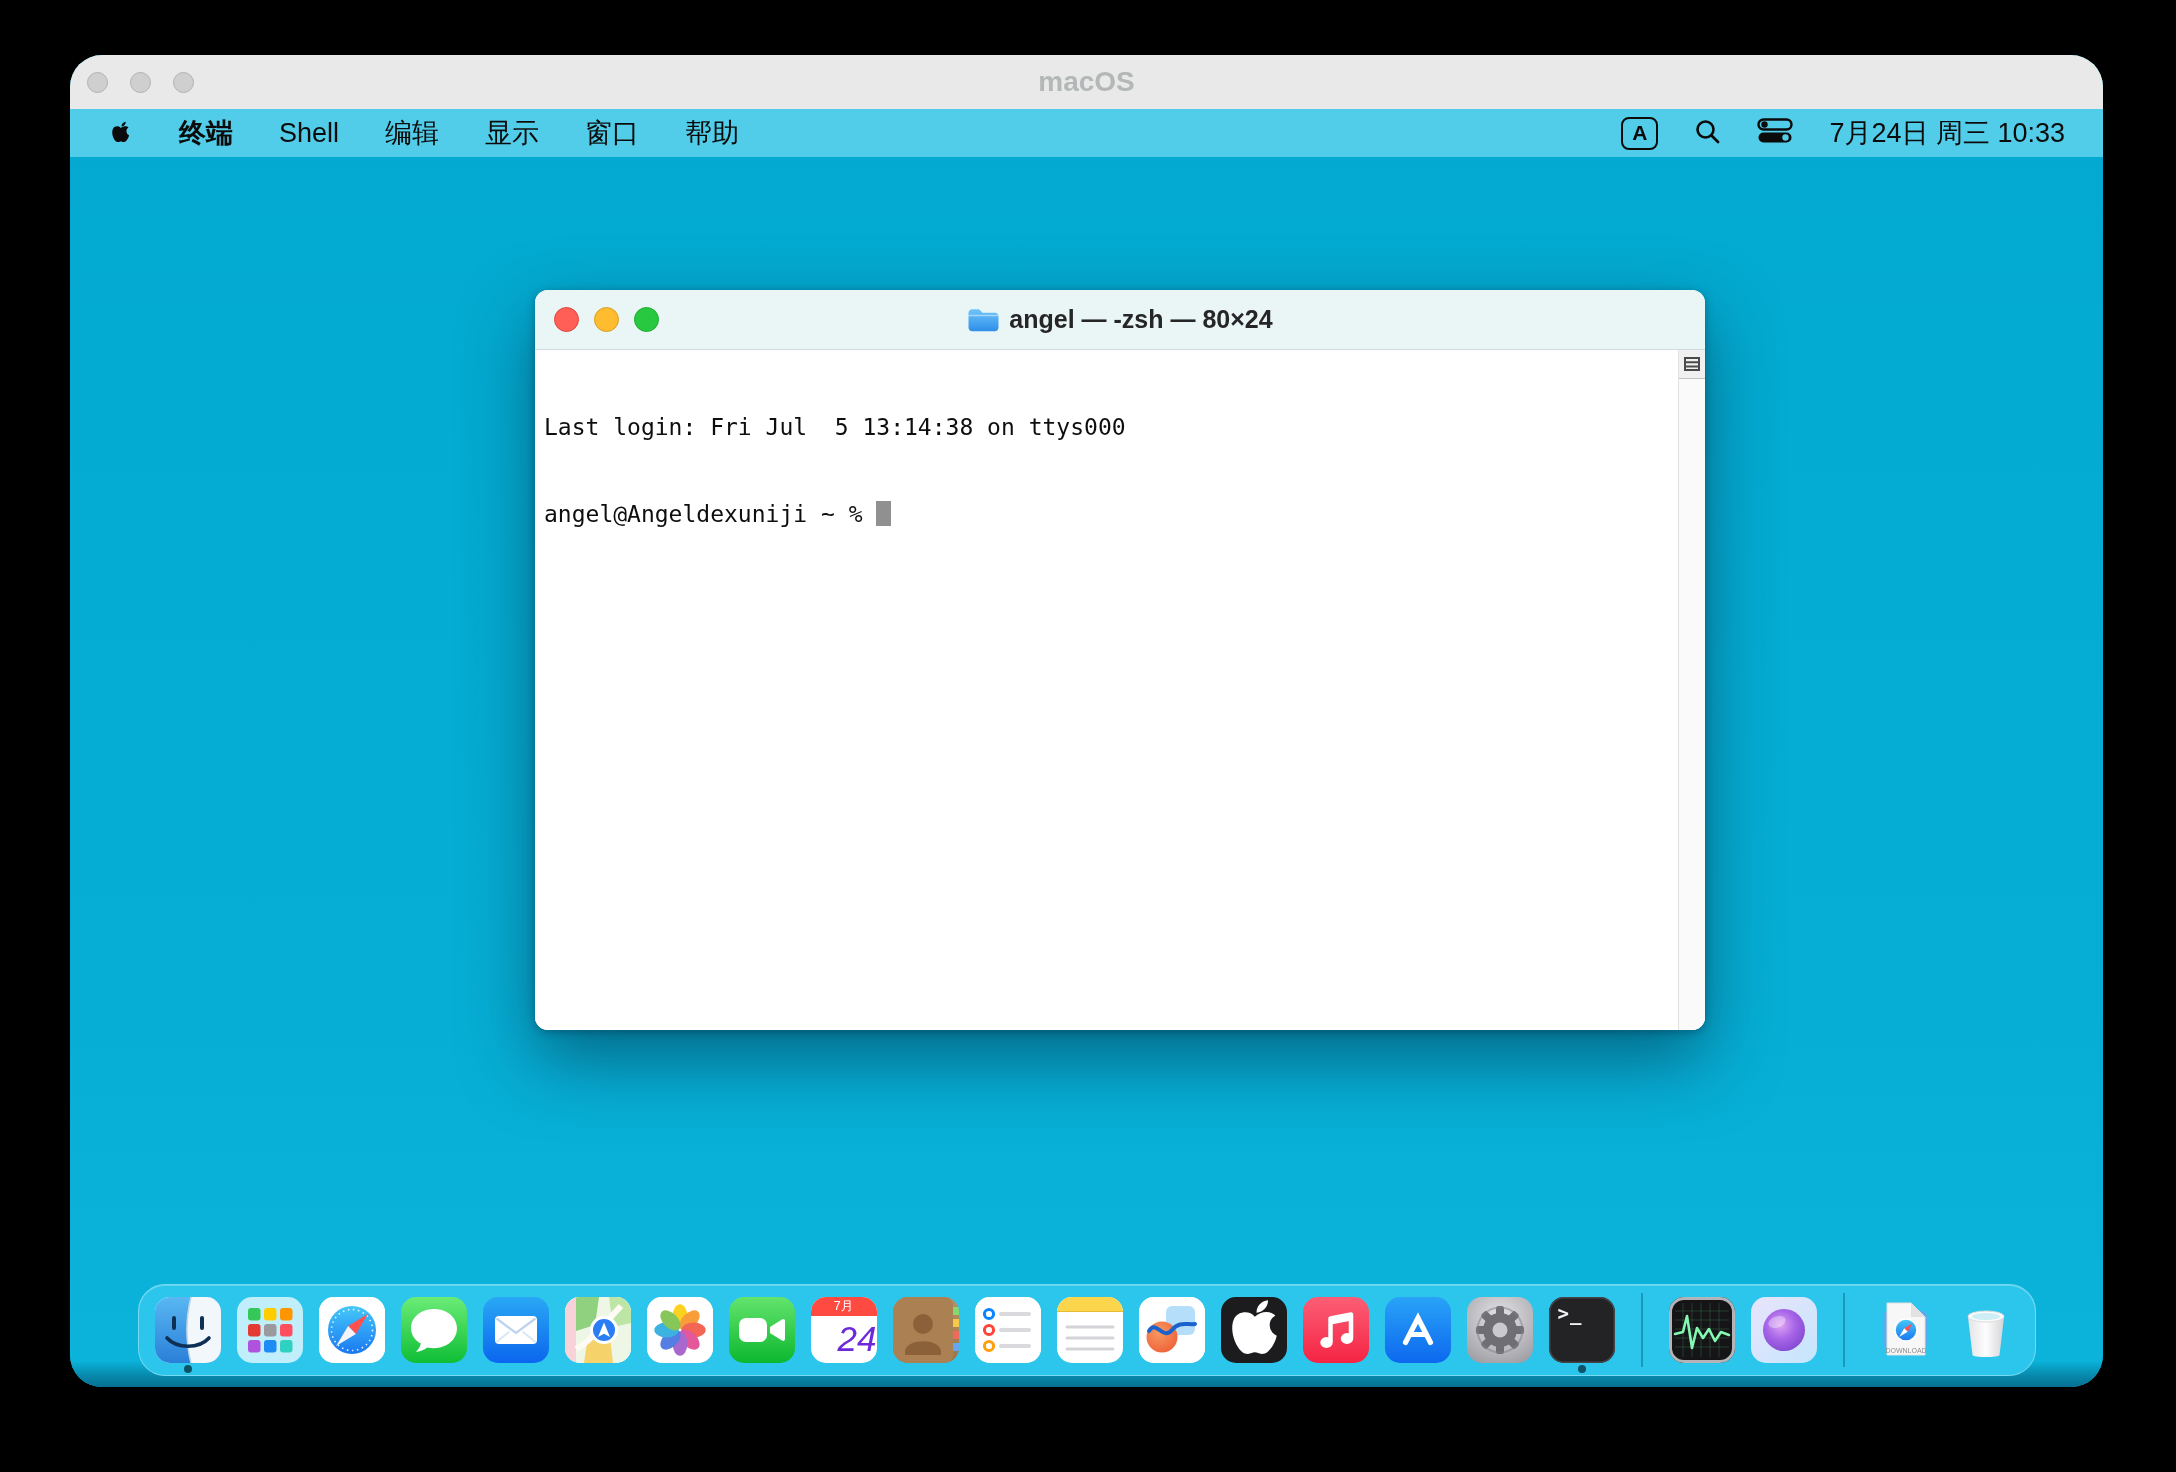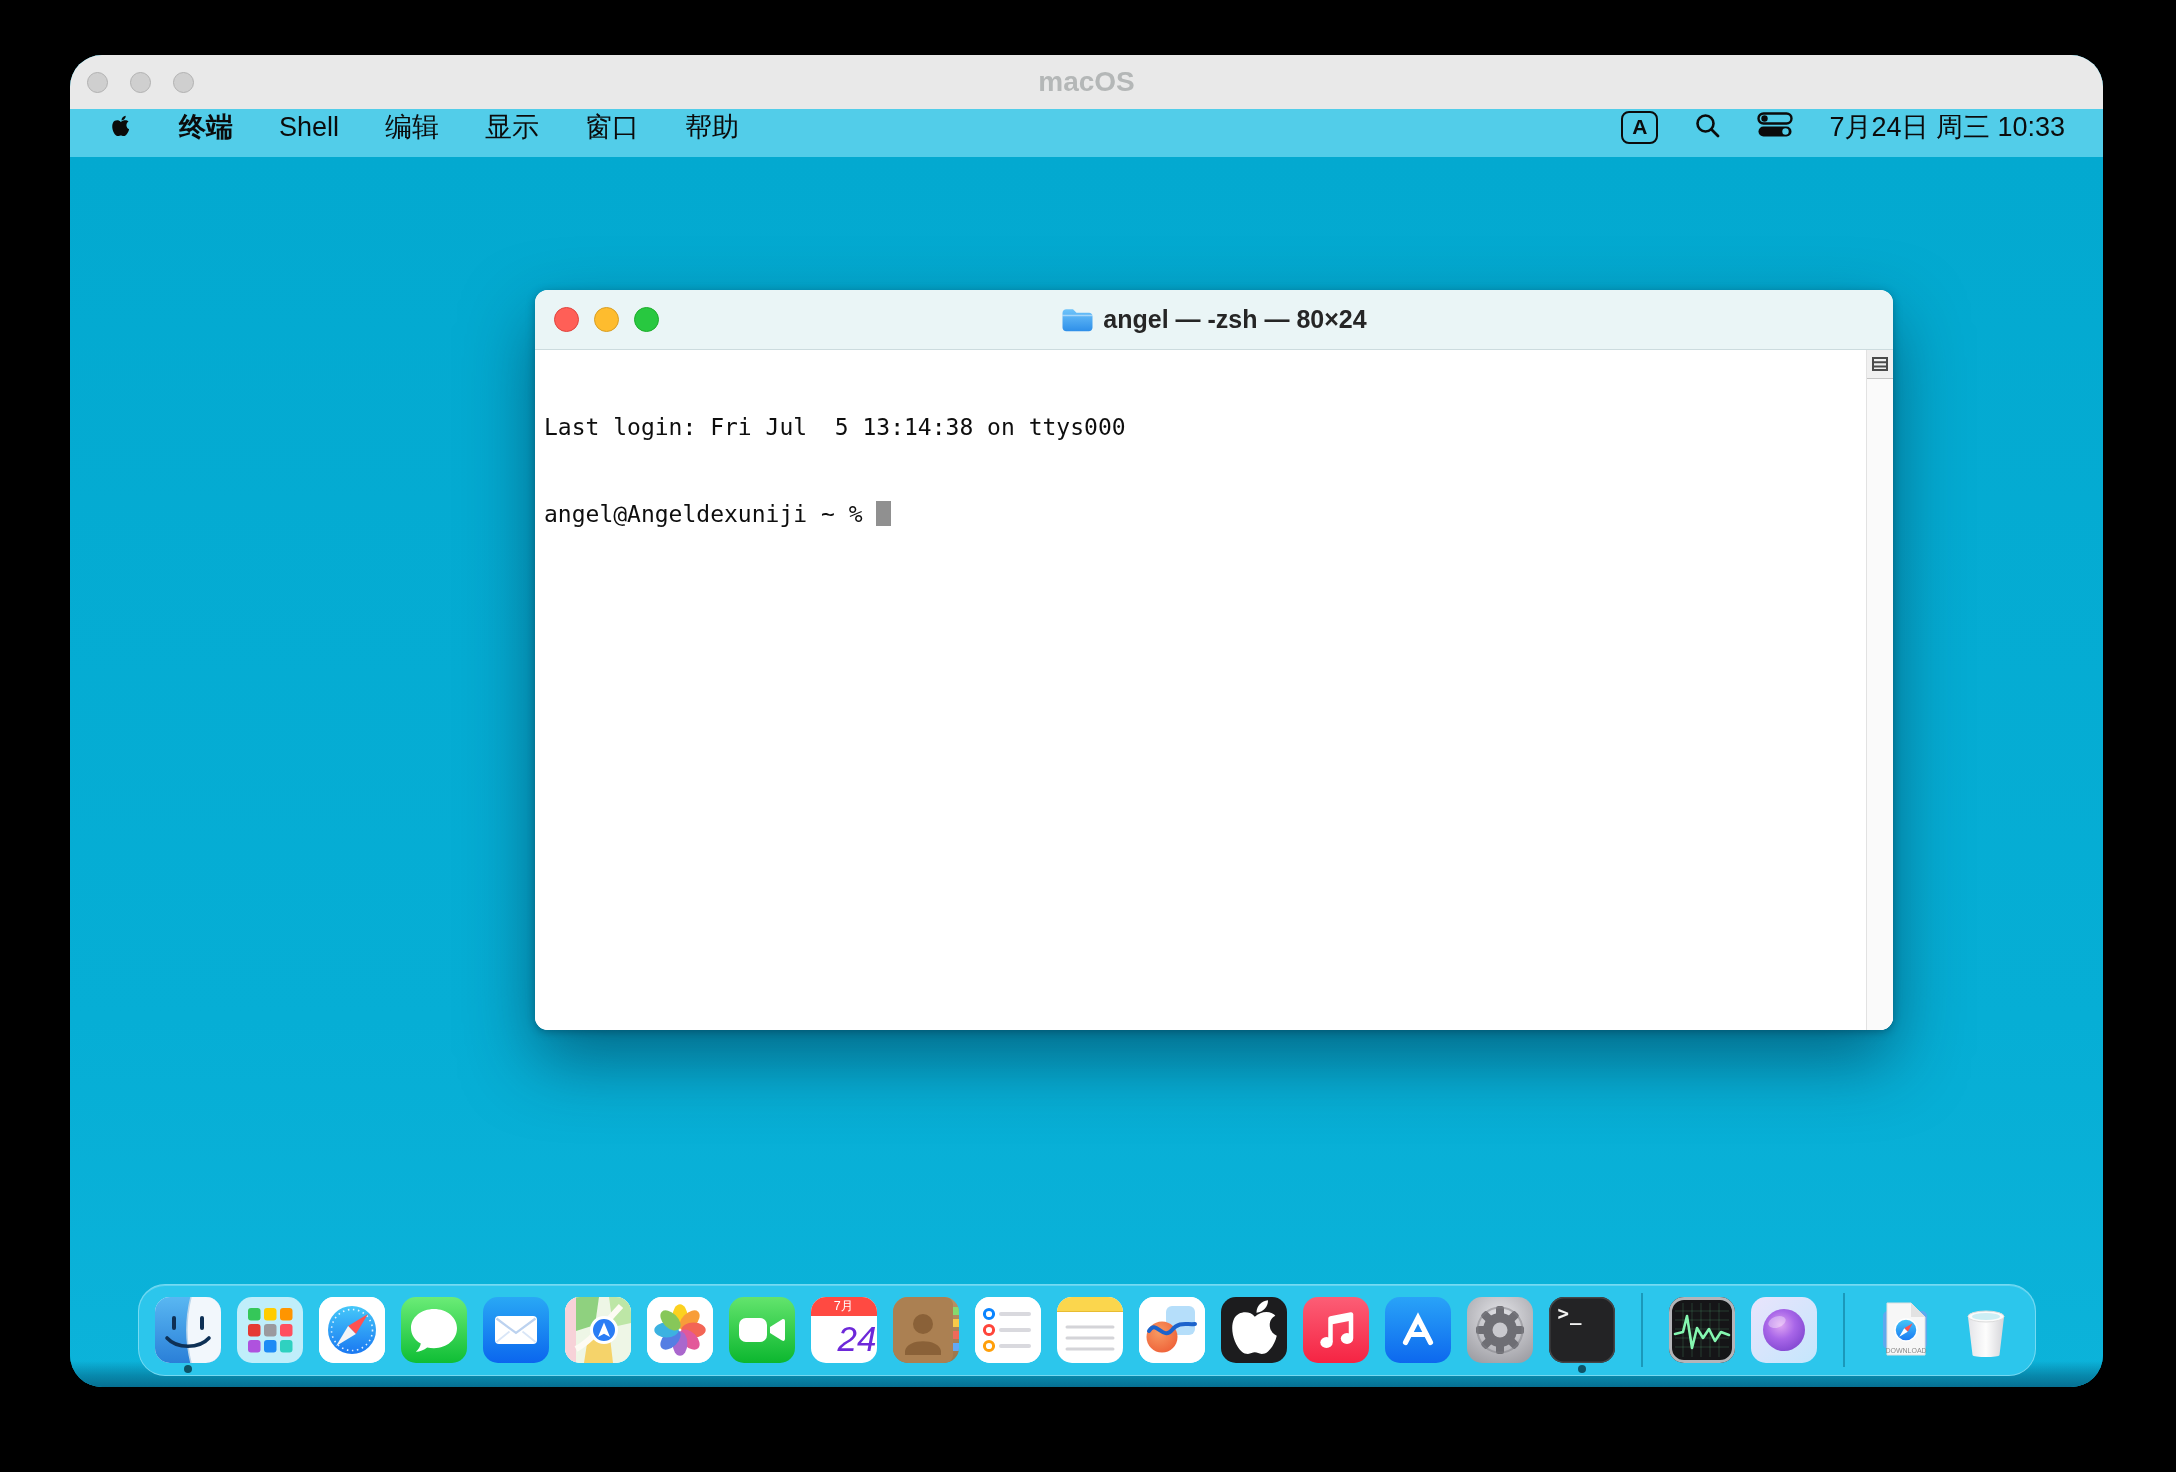--- a/index.html
+++ b/index.html
@@ -8,38 +8,38 @@
 
   
   .vm { position:absolute; left:70px; top:55px; width:2033px; height:1332px;
         border-radius:32px; overflow:hidden; display:flex; flex-direction:column; background:#00abd3; }
   .vm-titlebar { height:54px; background:#e9e9e9; flex:0 0 auto; display:flex; align-items:center; position:relative; }
   .vm-lights { display:flex; gap:22px; padding-left:17px; }
   .vm-light { width:21px; height:21px; border-radius:50%; background:#cfcfcf; border:1px solid #b1b1b1; }
   .vm-title { position:absolute; left:0; right:0; text-align:center; font-weight:bold; font-size:28px; color:#b4b7b7; }
 
   
-  .menubar { height:48px; background:#52cde9; flex:0 0 auto; display:flex; align-items:flex-start;
+  .menubar { height:48px; background:#52cde9; flex:0 0 auto; display:flex; align-items:center;
              padding:0 38px; position:relative; z-index:6; }
   .mb-left { display:flex; align-items:center; gap:46px; }
   .mb-item { font-size:27px; color:#0b0b0b; white-space:nowrap; }
   .mb-item.app { font-weight:bold; }
   .apple-logo { width:25px; height:30px; display:block; }
   .mb-right { margin-left:auto; display:flex; align-items:center; gap:36px; }
   .ime-badge { width:37px; height:33px; border:2.5px solid #0b0b0b; border-radius:8px;
                display:flex; align-items:center; justify-content:center; font-size:21px; font-weight:bold; color:#0b0b0b; }
   .clock { font-size:27px; color:#0b0b0b; white-space:nowrap; }
 
   
   .desktop { flex:1; position:relative; background:linear-gradient(180deg,#03a9d0 0%,#06aed5 70%,#0cb3da 100%); }
   .bottom-shade { position:absolute; left:0; right:0; bottom:0; height:26px; z-index:1;
                   background:linear-gradient(180deg, rgba(0,95,125,0) 0%, rgba(0,70,100,.38) 55%, rgba(1,55,85,.55) 100%); }
 
   
-  .term { position:absolute; left:465px; top:133px; width:1358px; height:740px; border-radius:13px;
+  .term { position:absolute; left:465px; top:133px; width:1170px; height:740px; border-radius:13px;
           background:#fff; overflow:hidden; display:flex; flex-direction:column; z-index:3;
           box-shadow:0 30px 70px rgba(0,35,55,.5), 0 2px 8px rgba(0,30,50,.35); }
   .term-titlebar { height:60px; background:#eaf5f6; border-bottom:1px solid #ccdbde; flex:0 0 auto;
                    display:flex; align-items:center; position:relative; }
   .term-lights { display:flex; gap:15px; padding-left:19px; position:relative; z-index:2; }
   .tl { width:25px; height:25px; border-radius:50%; }
   .tl.red    { background:#ff5f57; border:1px solid #e0443e; }
   .tl.yellow { background:#febc2e; border:1px solid #d89e24; }
   .tl.green  { background:#28c840; border:1px solid #1dad2b; }
   .term-title { position:absolute; left:0; right:0; display:flex; justify-content:center; align-items:center;

